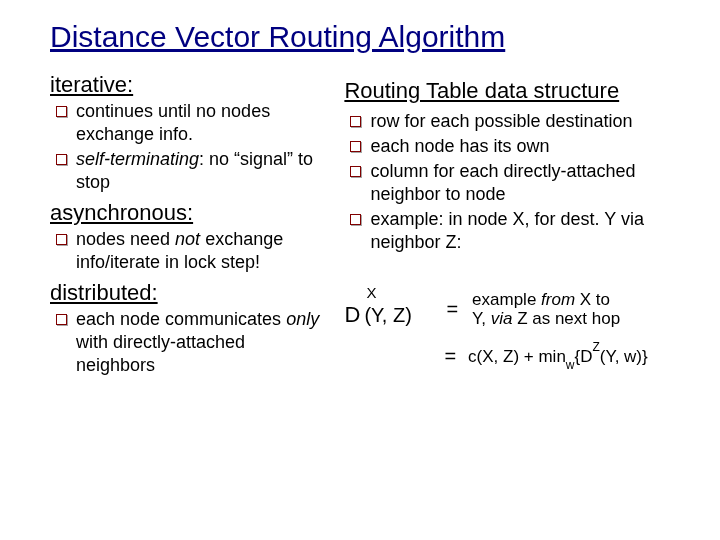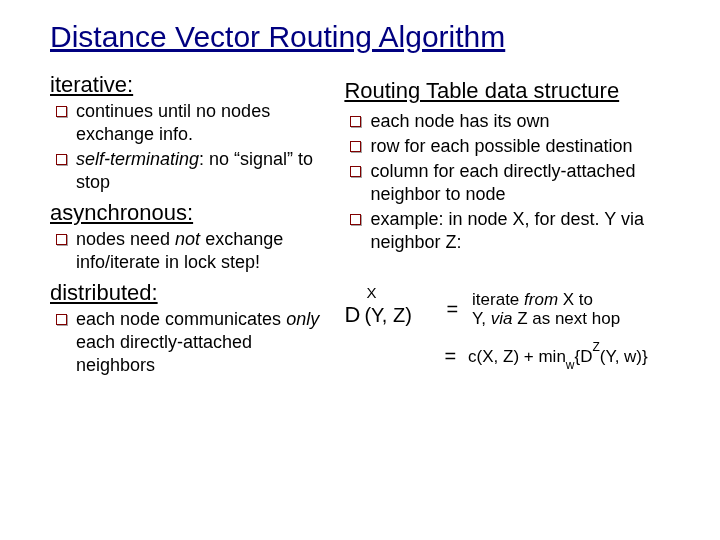--- a/index.html
+++ b/index.html
@@ -145,42 +145,42 @@
         <li><i>self-terminating</i><span>: no “signal” to stop</span></li>
       </ul>
 
       <div class="subhead">asynchronous:</div>
       <ul class="bul">
         <li><span>nodes need </span><i>not</i><span> exchange info/iterate in lock step!</span></li>
       </ul>
 
       <div class="subhead">distributed:</div>
       <ul class="bul">
-        <li><span>each node communicates </span><i>only</i><span> each directly-attached neighbors</span></li>
+        <li><span>each node communicates </span><i>only</i><span> with directly-attached neighbors</span></li>
       </ul>
     </div>
 
     <div class="col-right">
       <div class="rhead">Routing Table data structure</div>
       <ul class="bul">
+        <li><span>row for each possible destination</span></li>
         <li><span>each node has its own</span></li>
-        <li><span>row for each possible destination</span></li>
         <li><span>column for each directly-attached neighbor to node</span></li>
         <li><span>example: in node X, for dest. Y via neighbor Z:</span></li>
       </ul>
 
       <div class="eqwrap">
         <div class="eqrow">
           <div class="lhs">
             <span class="supX">X</span>
             <span class="Dbig">D</span>
             <span class="args">(Y, Z)</span>
           </div>
           <div class="eq">=</div>
-          <div class="rhs1"><span>iterate </span><i>from</i><span style="white-space:pre-line"> X to
+          <div class="rhs1"><span>example </span><i>from</i><span style="white-space:pre-line"> X to
 Y, </span><i>via</i><span> Z as next hop</span></div>
         </div>
         <div class="rhs2row">
           <div class="eq">=</div>
           <div class="rhs2"><span>c(X, Z) + min</span><span class="subw">w</span><span>{D</span><span class="supZ">Z</span><span>(Y, w)}</span></div>
         </div>
       </div>
     </div>
   </div>
 </div>

